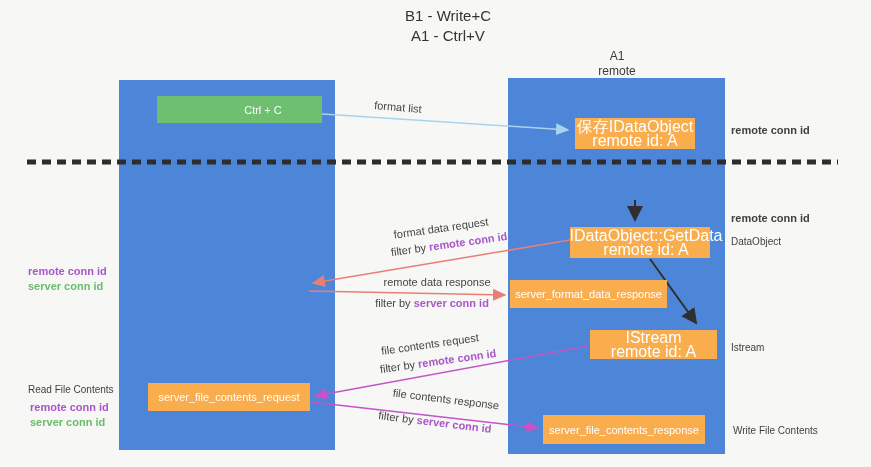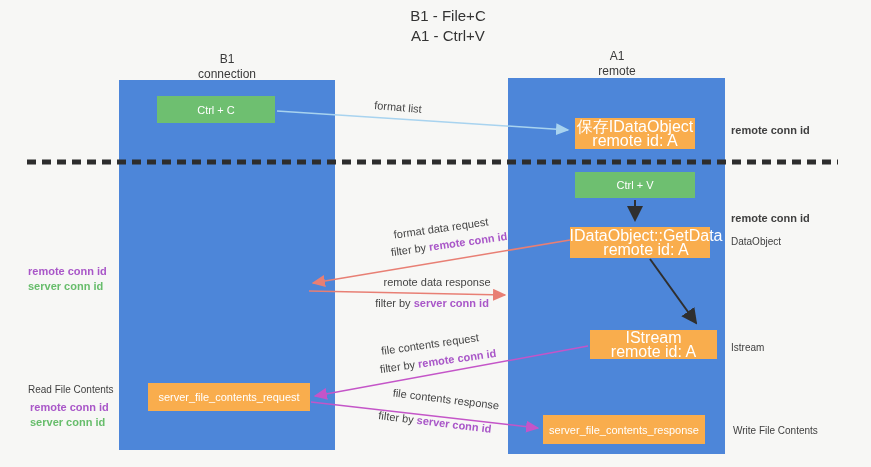--- a/index.html
+++ b/index.html
@@ -36,21 +36,21 @@
   .arrows{position:absolute;left:0;top:0;z-index:2;}
   .box{
     position:absolute;display:flex;flex-direction:column;
     align-items:center;justify-content:center;
     color:#fff;text-align:center;z-index:3;
   }
   .box .l1,.box .l2{display:block;line-height:14px;font-size:16px;}
   .box-single{font-size:11px;}
   .green{background:var(--box-green,#6ebf70);}
   .orange{background:var(--box-orange,#f9ad4d);}
-  .b-ctrlc{left:157px;top:96px;width:118px;height:27px;}
+  .b-ctrlc{left:157px;top:96px;width:118px;height:27px;padding-left:47px;}
   .b-save{left:575px;top:118px;width:120px;height:31px;}
   .b-ctrlv{left:575px;top:172px;width:120px;height:26px;}
   .b-getdata{left:570px;top:227px;width:128px;height:31px;padding-left:12px;}
   .b-fmtreq{left:151px;top:267px;width:157px;height:29px;}
   .b-fmtresp{left:510px;top:280px;width:157px;height:28px;}
   .b-istream{left:590px;top:330px;width:127px;height:29px;}
   .b-filereq{left:148px;top:383px;width:162px;height:28px;}
   .b-fileresp{left:543px;top:415px;width:162px;height:29px;}
   .albl{
     position:absolute;font-size:11px;color:#454545;
@@ -72,28 +72,24 @@
   .mk-salmon{fill:var(--arrow-salmon,#e87f74);}
   .mk-magenta{fill:var(--arrow-magenta,#c455c8);}
   .mk-black{fill:var(--arrow-black,#2f2f2f);}
 </style>
 </head>
 <body>
 
 <div class="canvas">
 
   <div class="title">
-    <div>B1 - File+C</div>
+    <div>B1 - Write+C</div>
     <div>A1 - Ctrl+V</div>
   </div>
 
-  <div class="col-header hdr-left">
-    <div>B1</div>
-    <div>connection</div>
-  </div>
   <div class="col-header hdr-right">
     <div>A1</div>
     <div>remote</div>
   </div>
 
   <div class="column col-left"></div>
   <div class="column col-right"></div>
 
   <svg class="arrows" width="871" height="467">
     <defs>
@@ -122,30 +118,30 @@
 
   <div class="box green box-single b-ctrlc">
     <span>Ctrl + C</span>
   </div>
 
   <div class="box orange b-save">
     <span class="l1">保存IDataObject</span>
     <span class="l2">remote id: A</span>
   </div>
 
-  <div class="box green box-single b-ctrlv">
-    <span>Ctrl + V</span>
-  </div>
 
   <div class="box orange b-getdata">
     <span class="l1">IDataObject::GetData</span>
     <span class="l2">remote id: A</span>
   </div>
 
 
+  <div class="box orange box-single b-fmtresp">
+    <span>server_format_data_response</span>
+  </div>
 
   <div class="box orange b-istream">
     <span class="l1">IStream</span>
     <span class="l2">remote id: A</span>
   </div>
 
   <div class="box orange box-single b-fileresp">
     <span>server_file_contents_response</span>
   </div>
 

